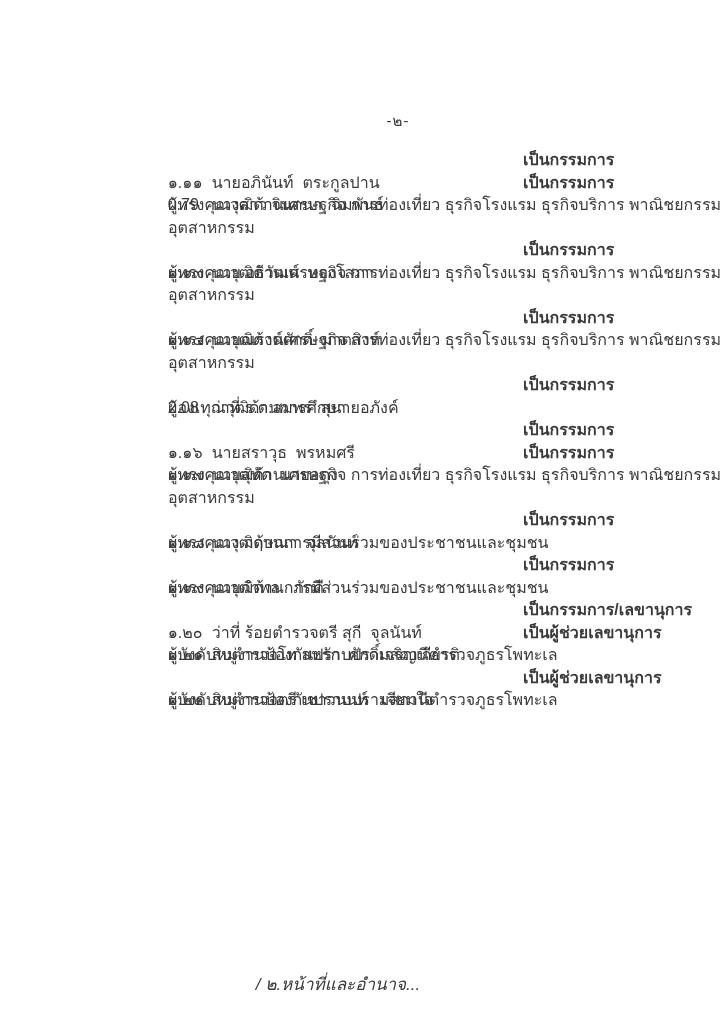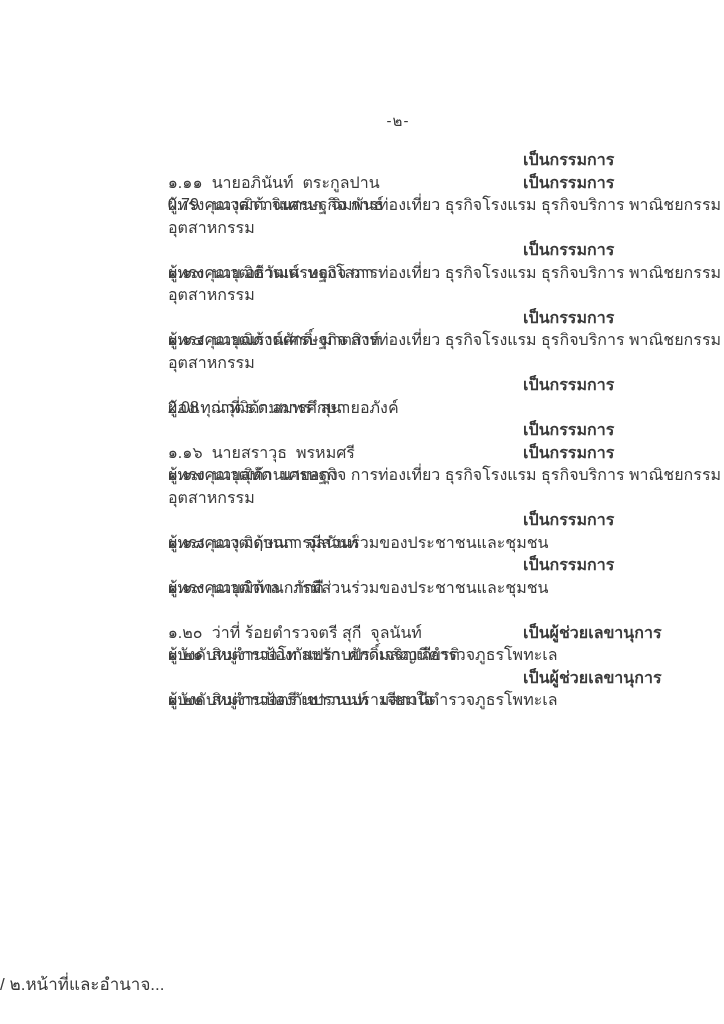--- a/index.html
+++ b/index.html
@@ -32,23 +32,24 @@
   .item-no{display:inline-block;min-width:44px;}
   .item-role{position:absolute;left:382px;top:0;white-space:pre;font-weight:bold;}
   .desc-line{
     padding-left:27px;
     height:22.5px;line-height:22.5px;
     white-space:pre;
   }
   .footer{
     position:absolute;
     top:970px;left:0;width:676px;
-    text-align:left;
+    text-align:center;
     font-size:17px;
     white-space:pre;
+    font-style:italic;
   }
 </style>
 </head>
 <body>
 
 <div class="page">
 
   <div class="page-number">-๒-</div>
 
   <div class="content">
@@ -122,20 +123,21 @@
     <div class="row">
       <span class="item-no">๑.๑๙</span><span class="item-name">นายกำพล   ภักดี</span>
       <span class="item-role">เป็นกรรมการ</span>
     </div>
   <div class="desc-line">ผู้ทรงคุณวุฒิด้านการมีส่วนร่วมของประชาชนและชุมชน</div>
       </div>
 
   <div class="item">
     <div class="row">
       <span class="item-no">๑.๒๐</span><span class="item-name">ว่าที่ ร้อยตำรวจตรี สุกี  จุลนันท์</span>
+      <span class="item-role">เป็นกรรมการ/เลขานุการ</span>
     </div>
       </div>
 
   <div class="item">
     <div class="row">
       <span class="item-no">๑.๒๑</span><span class="item-name">สิบตำรวจโท สหรัก  ศักดิ์เจริญเกียรติ</span>
       <span class="item-role">เป็นผู้ช่วยเลขานุการ</span>
     </div>
   <div class="desc-line">ผู้บังคับหมู่งานป้องกันปราบปรามสถานีตำรวจภูธรโพทะเล</div>
       </div>

